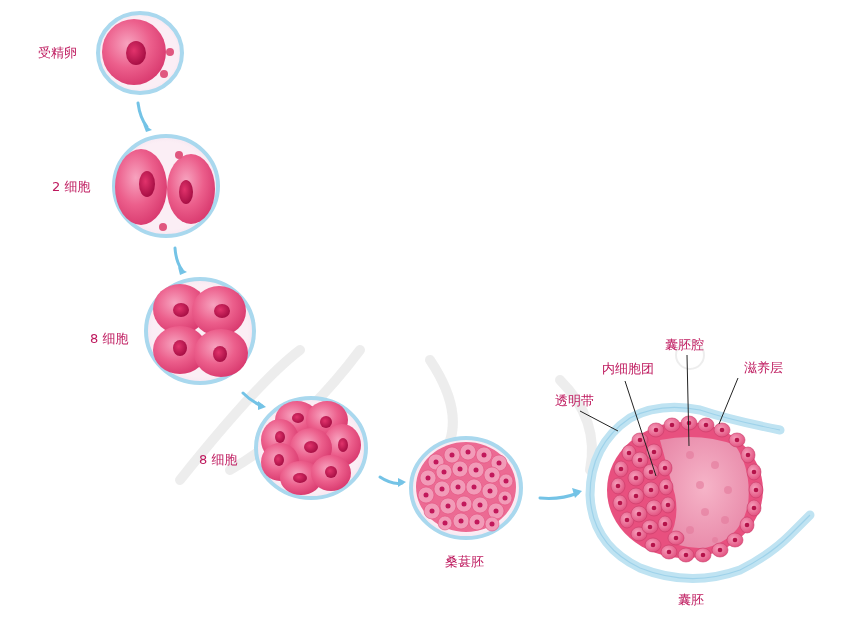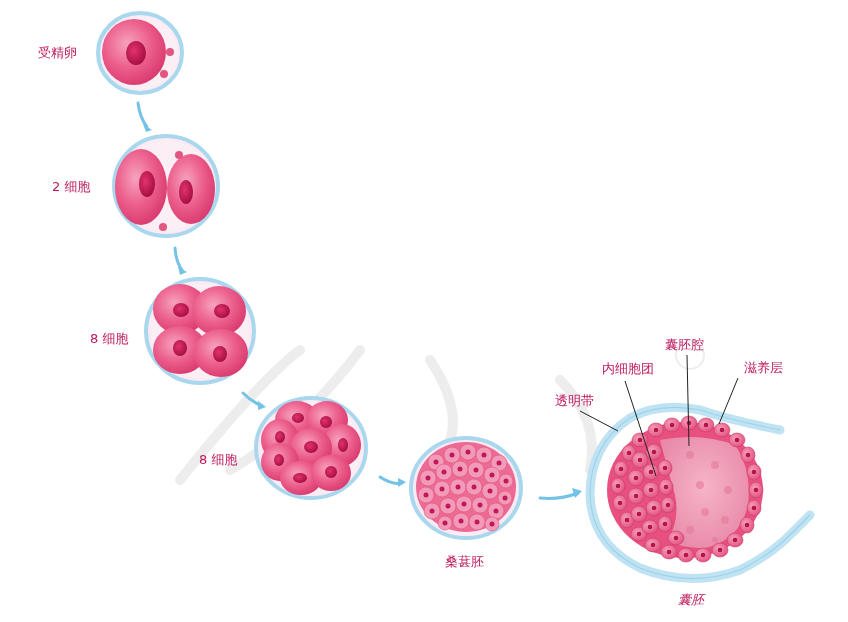--- a/index.html
+++ b/index.html
@@ -283,18 +283,18 @@
     <line x1="687" y1="355" x2="689" y2="446"></line>
     <line x1="738" y1="378" x2="719" y2="424"></line>
   </g>
 </svg>
 
 <div class="label" style="left:38px; top:46px;">受精卵</div>
 <div class="label" style="left:52px; top:180px;">2 细胞</div>
 <div class="label" style="left:90px; top:332px;">8 细胞</div>
 <div class="label" style="left:199px; top:439px;margin-top:14px;">8 细胞</div>
 <div class="label" style="left:445px; top:556px;font-family:Liberation Mono, monospace;">桑葚胚</div>
-<div class="label" style="left:678px; top:593px;font-style:italic;">囊胚</div>
+<div class="label" style="left:678px; top:593px;">囊胚</div>
 
 <div class="label" style="left:555px; top:394px;">透明带</div>
 <div class="label" style="left:602px; top:362px;">内细胞团</div>
 <div class="label" style="left:665px; top:338px;text-align:center;">囊胚腔</div>
 <div class="label" style="left:718px; top:361px;margin-left:26px;">滋养层</div>
 
 </body></html>

